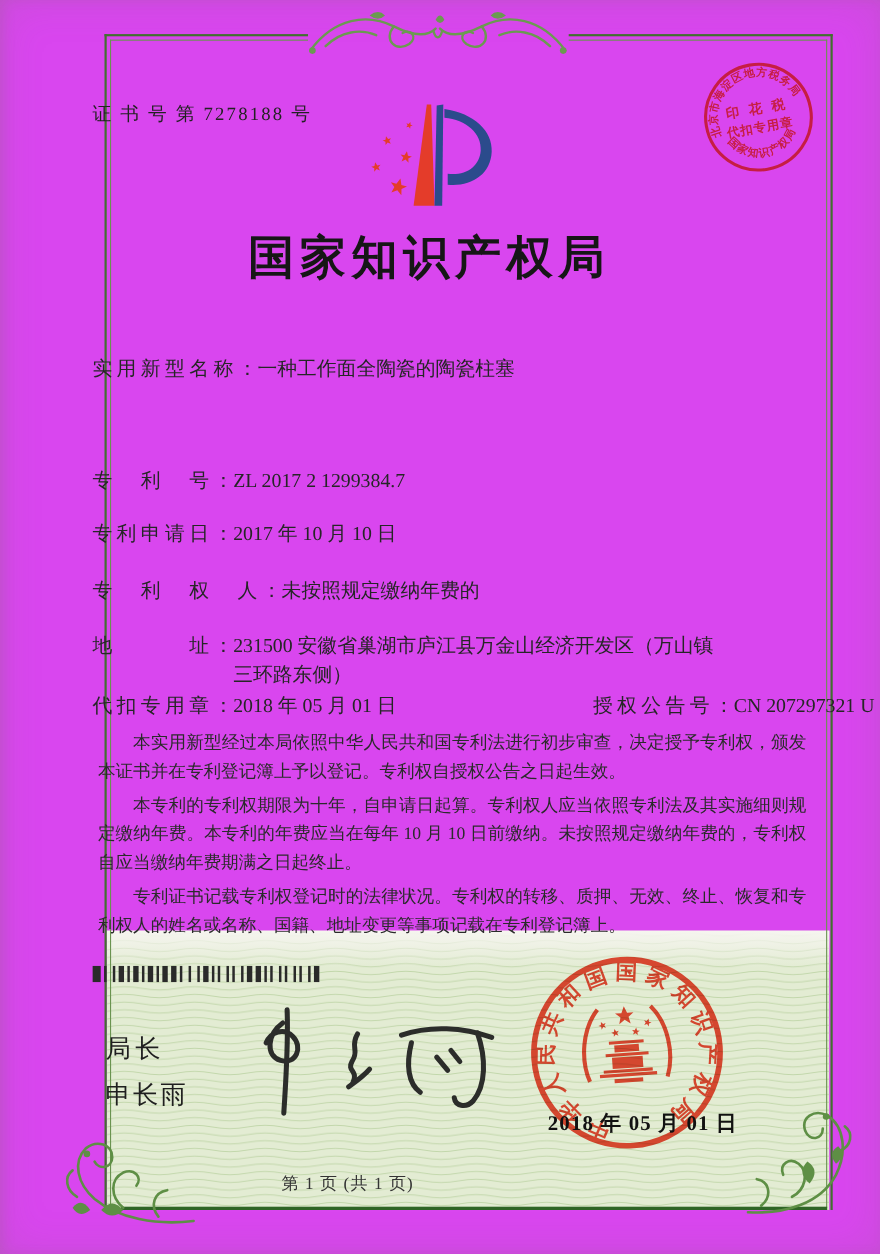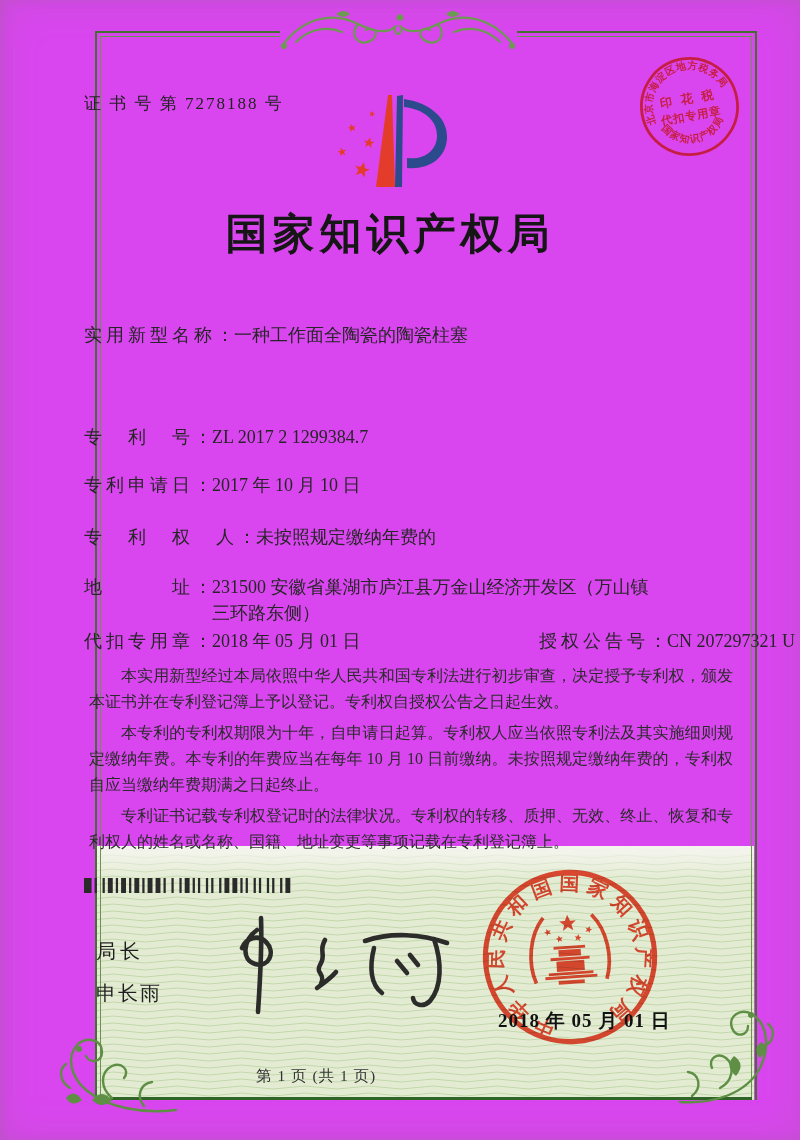--- a/index.html
+++ b/index.html
@@ -18,21 +18,21 @@
   .certno{position:absolute;left:84px;top:92px;font-size:17px;color:#222;letter-spacing:2px;}
   .title{position:absolute;left:0;top:206px;width:780px;text-align:center;
          font-size:42px;font-weight:bold;color:#161616;letter-spacing:5px;}
   .frow{position:absolute;left:84px;font-size:18px;color:#262626;white-space:nowrap;line-height:26px;}
   .flabel{letter-spacing:4px;}
   .fvalue{white-space:pre-line;display:inline-block;vertical-align:top;max-width:500px;}
   .grant-right{position:absolute;left:455px;top:0;}
   .paras{position:absolute;left:84px;top:658px;width:654px;font-size:16px;line-height:26px;
          color:#2b2b2b;text-align:justify;}
   .paras p{margin:5px;text-indent:2em;}
-  .director{position:absolute;left:96px;font-size:20px;color:#1f1f1f;}
+  .director{position:absolute;left:96px;font-size:23px;color:#1f1f1f;}
   .footer{position:absolute;left:256px;top:1066px;width:220px;
           font-size:15.5px;color:#333;letter-spacing:1px;}
   .seal-date{position:absolute;left:498px;top:1008px;font-size:19px;color:#111;
              letter-spacing:1px;font-weight:bold;}
   .stamp{position:absolute;left:633px;top:50px;width:113px;height:113px;
          transform:rotate(-10deg);opacity:.92;mix-blend-mode:multiply;}
   .bigseal{position:absolute;left:477px;top:864px;width:186px;height:186px;
            transform:rotate(-4deg);opacity:.93;mix-blend-mode:multiply;}
   .signature{position:absolute;left:205px;top:912px;}
   .barcode{position:absolute;left:84px;top:878px;}

